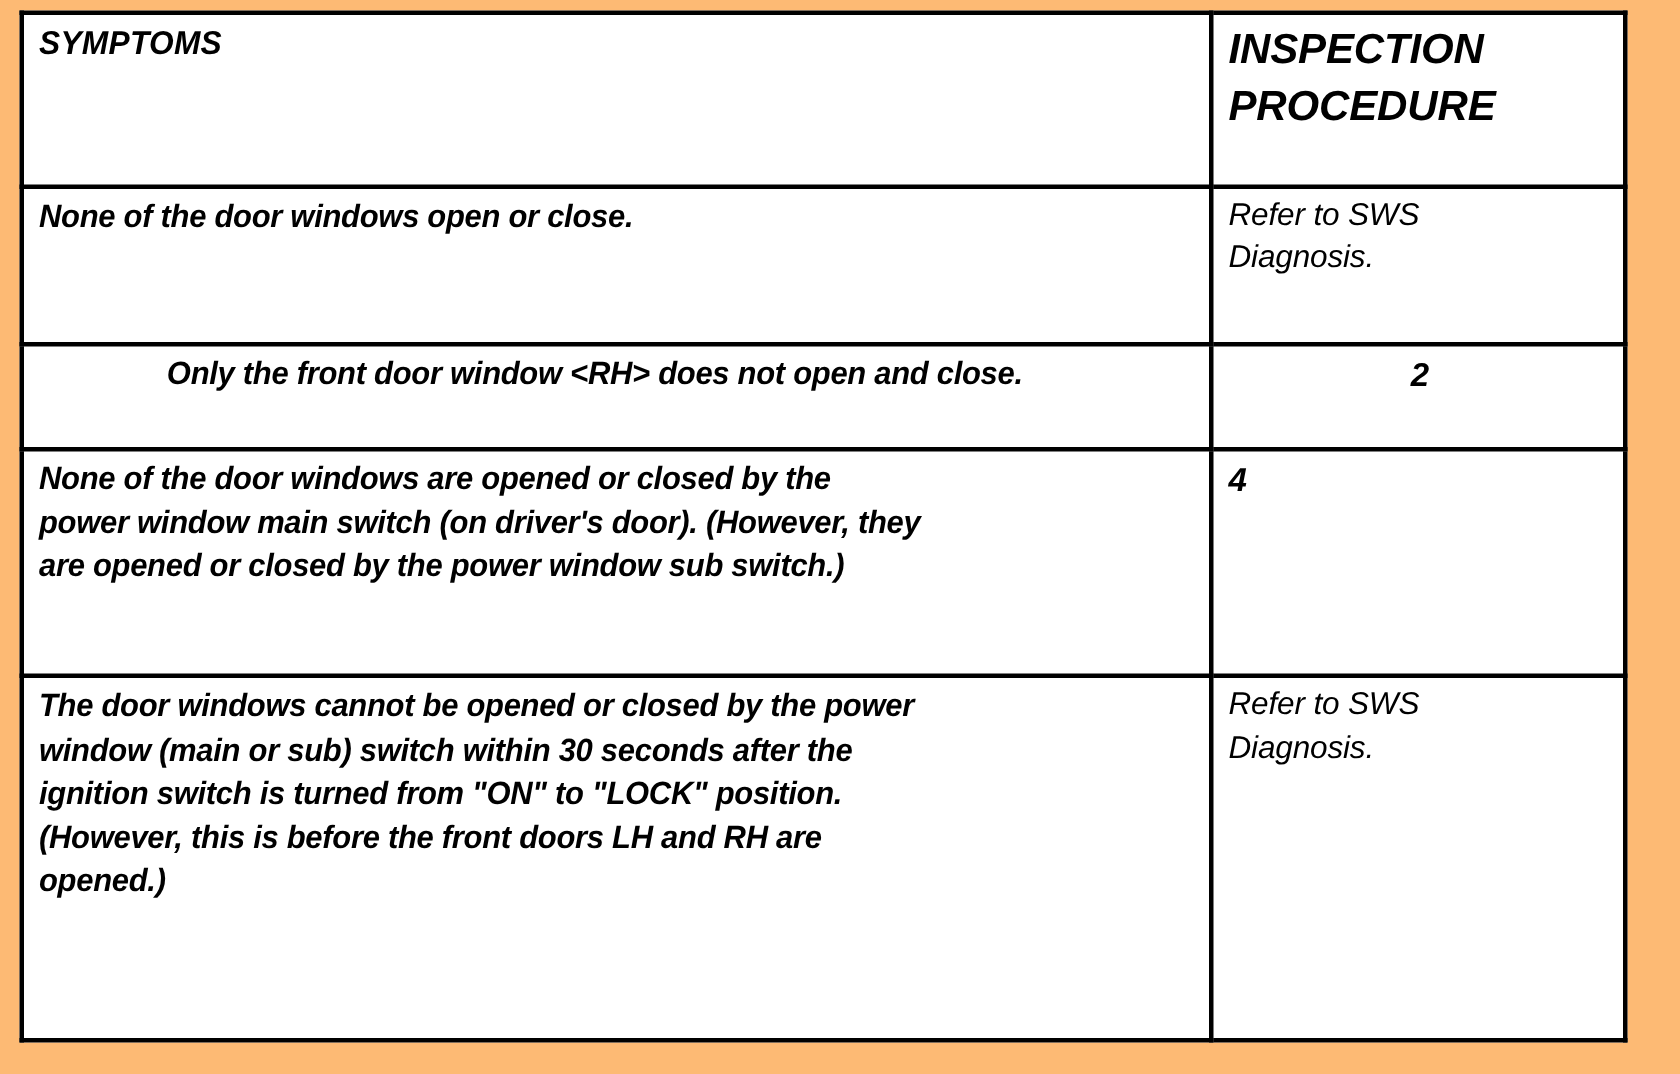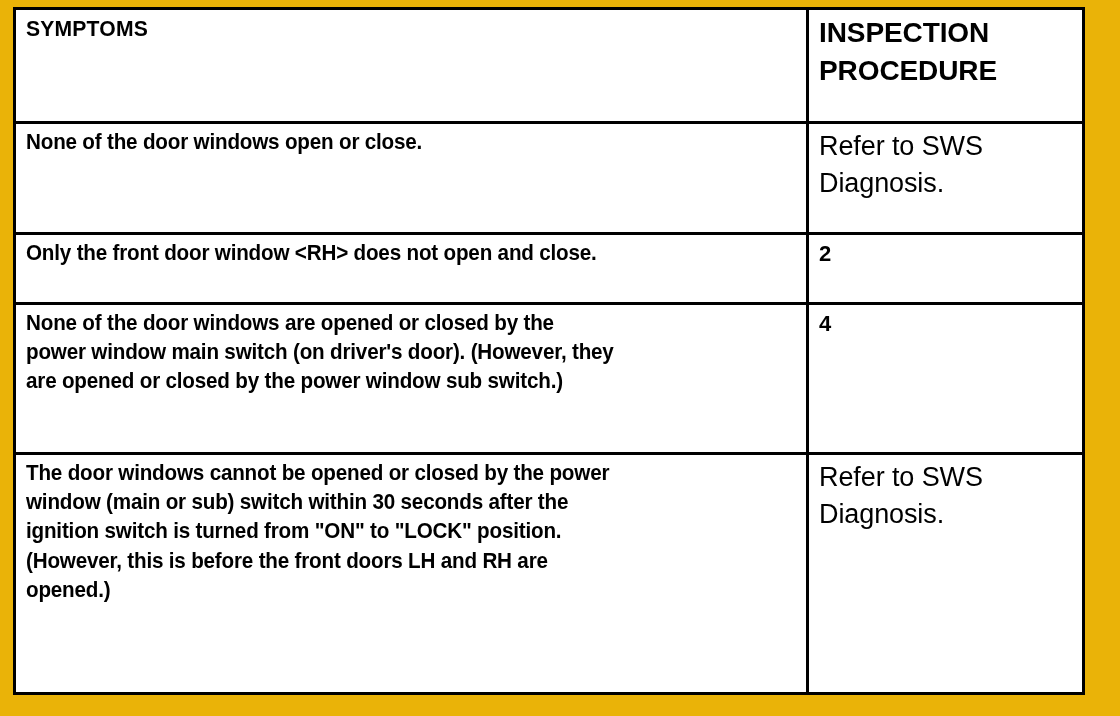--- a/index.html
+++ b/index.html
@@ -13,21 +13,22 @@
     overflow: hidden;
     font-family: "Liberation Sans", "DejaVu Sans", sans-serif;
     color: #000000;
     -webkit-font-smoothing: none;
   }
 
   .page {
     position: relative;
     width: 1120px;
     height: 716px;
-    background: #eab308;
+    background: #fdba74;
+    font-style: italic;
   }
 
   
   .symptom-table {
     position: absolute;
     left: 13px;
     top: 7px;
     width: 1069px;
     height: 688px;
     border-collapse: collapse;
@@ -69,38 +70,38 @@
     font-weight: 900;
     font-size: 22px;
     letter-spacing: 0.2px;
   }
 
   .row-header td { height: 72px; }
 
   
   .proc-cell .cell-text {
     font-weight: 500;
-    font-size: 27px;
+    font-size: 21px;
     letter-spacing: -0.1px;
     transform: scaleX(1);
   }
   .proc-cell.head-cell .cell-text {
     font-weight: 900;
     font-size: 28px;
   }
   .proc-cell.num .cell-text {
     font-weight: 800;
     font-size: 22px;
   }
 
   
   .r0 td { height: 70px; }
   .r1 td { height: 68px; }
   .r2 td { height: 40px; }
-  .r3 td { height: 41px; }
+  .r3 td { height: 41px; text-align: center; }
   .r4 td { height: 139px; }
   .r5 td { height: 104px; }
   .r6 td { height: 174px; }
 </style>
 </head>
 <body>
 
 <div class="page">
 
   <table class="symptom-table">

